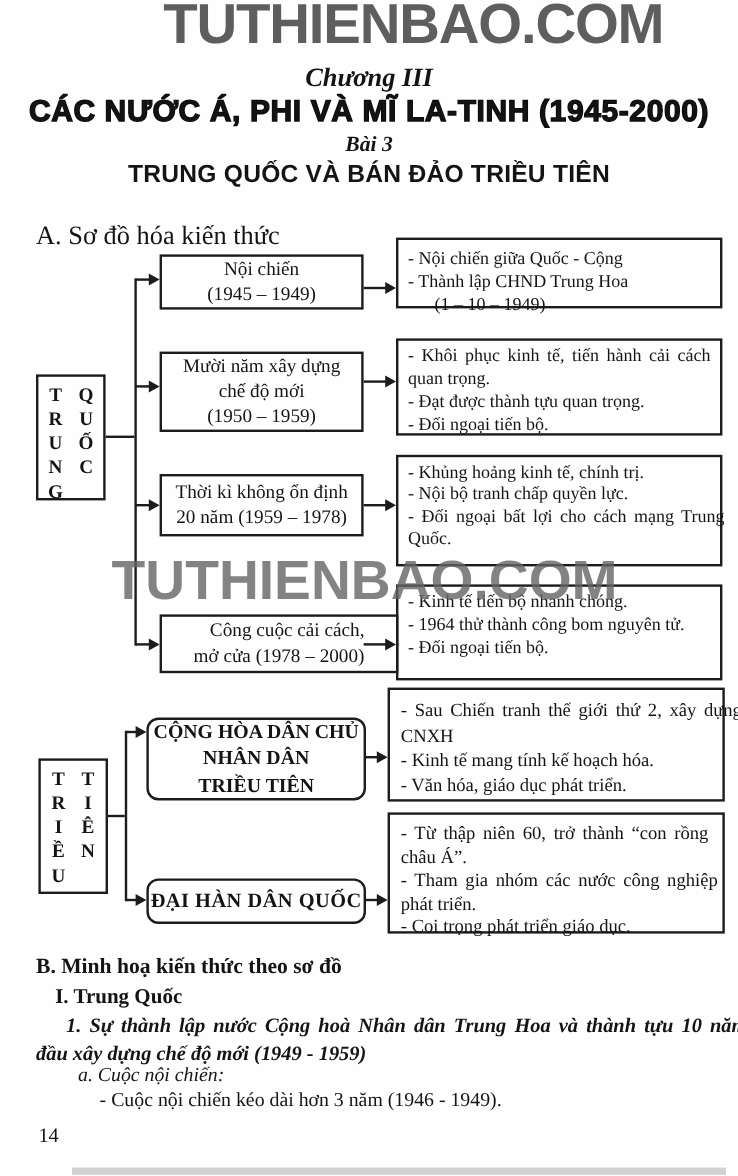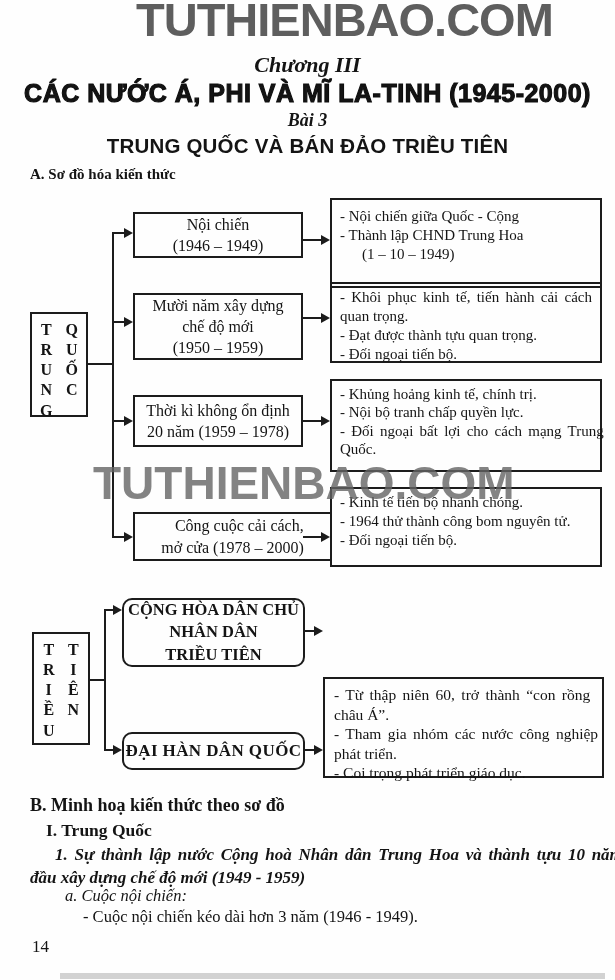--- a/index.html
+++ b/index.html
@@ -8,21 +8,21 @@
   .abs{position:absolute;}
   
   .wm-top{left:136px;top:-8px;font-family:"Liberation Sans",sans-serif;font-weight:bold;
           font-size:47px;letter-spacing:-1px;color:#5e5e5e;white-space:nowrap;}
   .chapter{left:0;top:52px;width:100%;text-align:center;font-weight:bold;font-style:italic;font-size:22px;}
   .chapter-title{left:0;top:79px;width:100%;text-align:center;font-family:"Liberation Sans",sans-serif;
           font-weight:bold;font-size:25px;letter-spacing:.5px;-webkit-text-stroke:1.1px #0d0d0d;}
   .lesson{left:0;top:110px;width:100%;text-align:center;font-weight:bold;font-style:italic;font-size:18px;}
   .lesson-title{left:0;top:134px;width:100%;text-align:center;font-family:"Liberation Sans",sans-serif;
           font-weight:bold;font-size:20.5px;letter-spacing:.2px;}
-  .h-a{left:30px;top:166px;font-weight:bold;font-size:15px;}
+  .h-a{left:30px;top:183px;font-weight:normal;font-size:22px;}
   
   .box{position:absolute;border:2px solid #1c1c1c;box-sizing:border-box;background:transparent;}
   .nodebox{display:flex;align-items:center;justify-content:center;text-align:center;
            white-space:pre-line;font-size:16px;line-height:1.32;}
   .boldnode{font-weight:bold;font-size:16.5px;line-height:1.34;border-radius:10px;}
   .vlabel{display:flex;justify-content:center;gap:13px;padding-top:6px;}
   .vlabel span{white-space:pre-line;font-weight:bold;font-size:16px;line-height:1.26;text-align:center;}
   .dbox{font-size:15px;line-height:1.27;padding:4px 8px;}
   .dline{white-space:nowrap;}
   .indent{padding-left:22px;}
@@ -73,39 +73,39 @@
   <div class="hline" style="left:113px;top:232px;width:12px;"></div>
   <div class="arr" style="left:124px;top:228px;"></div>
   <div class="hline" style="left:113px;top:321px;width:12px;"></div>
   <div class="arr" style="left:124px;top:317px;"></div>
   <div class="hline" style="left:113px;top:420px;width:12px;"></div>
   <div class="arr" style="left:124px;top:416px;"></div>
   <div class="hline" style="left:113px;top:536px;width:12px;"></div>
   <div class="arr" style="left:124px;top:532px;"></div>
 
   <div class="box nodebox" style="left:133px;top:212px;width:170px;height:46px;">Nội chiến
-(1946 – 1949)</div>
+(1945 – 1949)</div>
   <div class="box nodebox" style="left:133px;top:293px;width:170px;height:67px;">Mười năm xây dựng
 chế độ mới
 (1950 – 1959)</div>
   <div class="box nodebox" style="left:133px;top:395px;width:170px;height:52px;text-align:center;">Thời kì không ổn định
 20 năm (1959 – 1978)</div>
   <div class="box nodebox" style="left:133px;top:512px;width:199px;height:49px;text-align:right;">Công cuộc cải cách,
 mở cửa (1978 – 2000)</div>
 
   <div class="hline" style="left:303px;top:239px;width:19px;"></div>
   <div class="arr" style="left:321px;top:235px;"></div>
   <div class="hline" style="left:303px;top:317px;width:19px;"></div>
   <div class="arr" style="left:321px;top:313px;"></div>
   <div class="hline" style="left:303px;top:420px;width:19px;"></div>
   <div class="arr" style="left:321px;top:416px;"></div>
   <div class="hline" style="left:303px;top:536px;width:19px;"></div>
   <div class="arr" style="left:321px;top:532px;"></div>
 
-  <div class="box dbox" style="left:330px;top:198px;width:272px;height:90px;padding-top:7px;">
+  <div class="box dbox" style="left:330px;top:198px;width:272px;height:59px;padding-top:7px;">
     <div class="dline">- Nội chiến giữa Quốc - Cộng</div>
     <div class="dline">- Thành lập CHND Trung Hoa</div>
     <div class="dline indent">(1 – 10 – 1949)</div>
   </div>
   <div class="box dbox" style="left:330px;top:282px;width:272px;height:81px;">
     <div class="dline ws2">- Khôi phục kinh tế, tiến hành cải cách</div>
     <div class="dline">quan trọng.</div>
     <div class="dline">- Đạt được thành tựu quan trọng.</div>
     <div class="dline">- Đối ngoại tiến bộ.</div>
   </div>
@@ -143,20 +143,26 @@
   <div class="box nodebox boldnode" style="left:122px;top:598px;width:183px;height:69px;">CỘNG HÒA DÂN CHỦ
 NHÂN DÂN
 TRIỀU TIÊN</div>
   <div class="box nodebox boldnode" style="left:122px;top:732px;width:183px;height:38px;font-size:17px;letter-spacing:.4px;">ĐẠI HÀN DÂN QUỐC</div>
 
   <div class="hline" style="left:305px;top:630px;width:10px;"></div>
   <div class="arr" style="left:314px;top:626px;"></div>
   <div class="hline" style="left:305px;top:749px;width:10px;"></div>
   <div class="arr" style="left:314px;top:745px;"></div>
 
+  <div class="box dbox" style="left:323px;top:573px;width:281px;height:95px;padding:8px 9px;font-size:15.5px;line-height:1.33;">
+    <div class="dline ws2">- Sau Chiến tranh thế giới thứ 2, xây dựng</div>
+    <div class="dline">CNXH</div>
+    <div class="dline">- Kinh tế mang tính kế hoạch hóa.</div>
+    <div class="dline">- Văn hóa, giáo dục phát triển.</div>
+  </div>
   <div class="box dbox" style="left:323px;top:677px;width:281px;height:101px;padding:6px 9px;font-size:15.5px;line-height:1.26;">
     <div class="dline ws2">- Từ thập niên 60, trở thành “con rồng</div>
     <div class="dline">châu Á”.</div>
     <div class="dline ws2">- Tham gia nhóm các nước công nghiệp</div>
     <div class="dline">phát triển.</div>
     <div class="dline">- Coi trọng phát triển giáo dục.</div>
   </div>
 
   <div class="abs wm-mid">TUTHIENBAO.COM</div>
 

